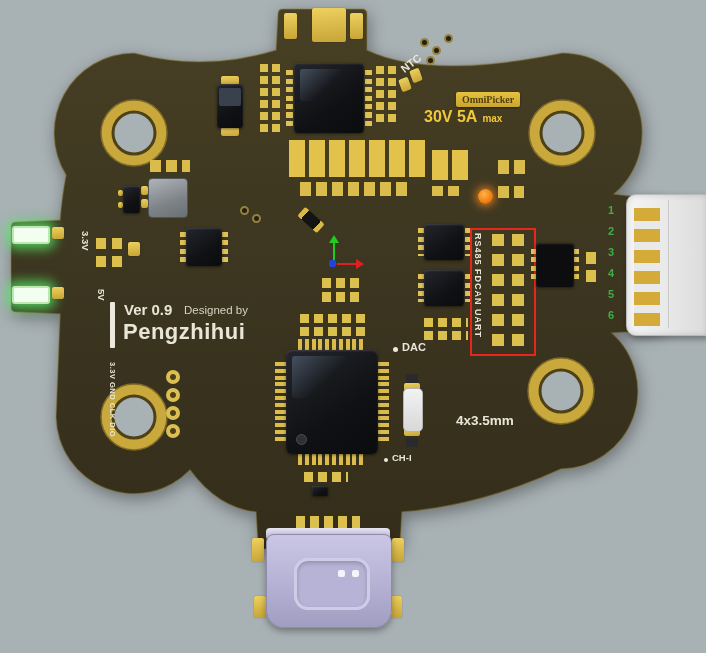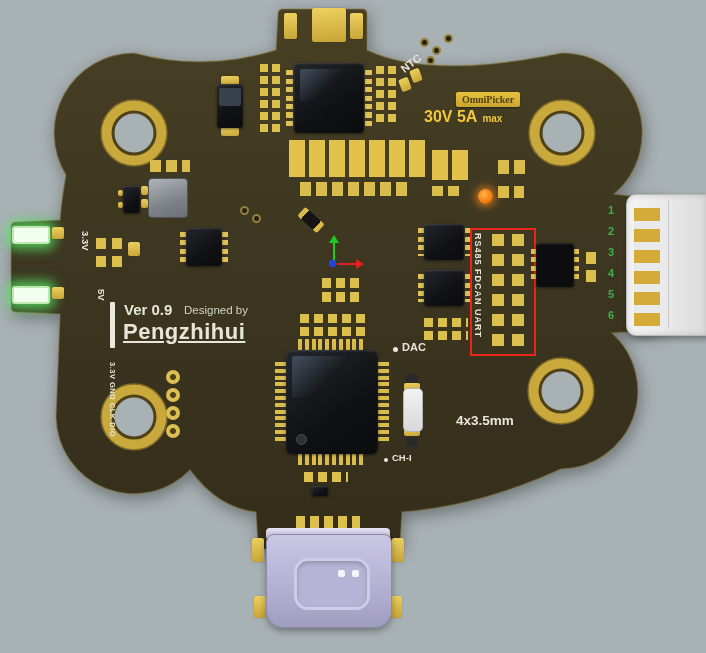--- a/index.html
+++ b/index.html
@@ -174,21 +174,21 @@
   <div class="padrow" style="left:96px;top:238px;width:28px;height:11px;background:repeating-linear-gradient(to right,#dcc04e 0 10px,rgba(0,0,0,0) 10px 16px);"></div>
   <div class="padrow" style="left:96px;top:256px;width:28px;height:11px;background:repeating-linear-gradient(to right,#dcc04e 0 10px,rgba(0,0,0,0) 10px 16px);"></div>
   <div class="pad" style="left:128px;top:242px;width:12px;height:14px;"></div>
   <div class="pins-v" style="left:180px;top:232px;width:6px;height:30px;"></div>
   <div class="pins-v" style="left:222px;top:232px;width:6px;height:30px;"></div>
   <div class="ic" style="left:186px;top:228px;width:36px;height:38px;"></div>
 
   <div class="abs" style="left:110px;top:302px;width:5px;height:46px;background:#ece9dc;border-radius:1px;"></div>
   <div class="silk" style="left:124px;top:302px;font-size:15px;font-weight:bold;">Ver 0.9</div>
   <div class="silk" style="left:184px;top:305px;font-size:11.5px;color:#d6d3c6;">Designed by</div>
-  <div class="silk" style="left:123px;top:321px;font-size:22px;font-weight:bold;letter-spacing:.5px;text-decoration:underline;">Pengzhihui</div>
+  <div class="silk" style="left:123px;top:321px;font-size:22px;font-weight:bold;letter-spacing:.5px;">Pengzhihui</div>
 
   <div class="silk vtext" style="left:108px;top:362px;height:76px;font-size:7.5px;font-weight:bold;letter-spacing:.5px;">3.3V GND CLK DIO</div>
   <div class="pad-round" style="left:166px;top:370px;width:14px;height:14px;"></div>
   <div class="pad-round" style="left:166px;top:388px;width:14px;height:14px;"></div>
   <div class="pad-round" style="left:166px;top:406px;width:14px;height:14px;"></div>
   <div class="pad-round" style="left:166px;top:424px;width:14px;height:14px;"></div>
 
   <div class="padrow" style="left:300px;top:314px;width:66px;height:9px;"></div>
   <div class="padrow" style="left:300px;top:327px;width:66px;height:9px;"></div>
   <div class="qpin-h" style="left:298px;top:339px;width:68px;height:12px;"></div>

